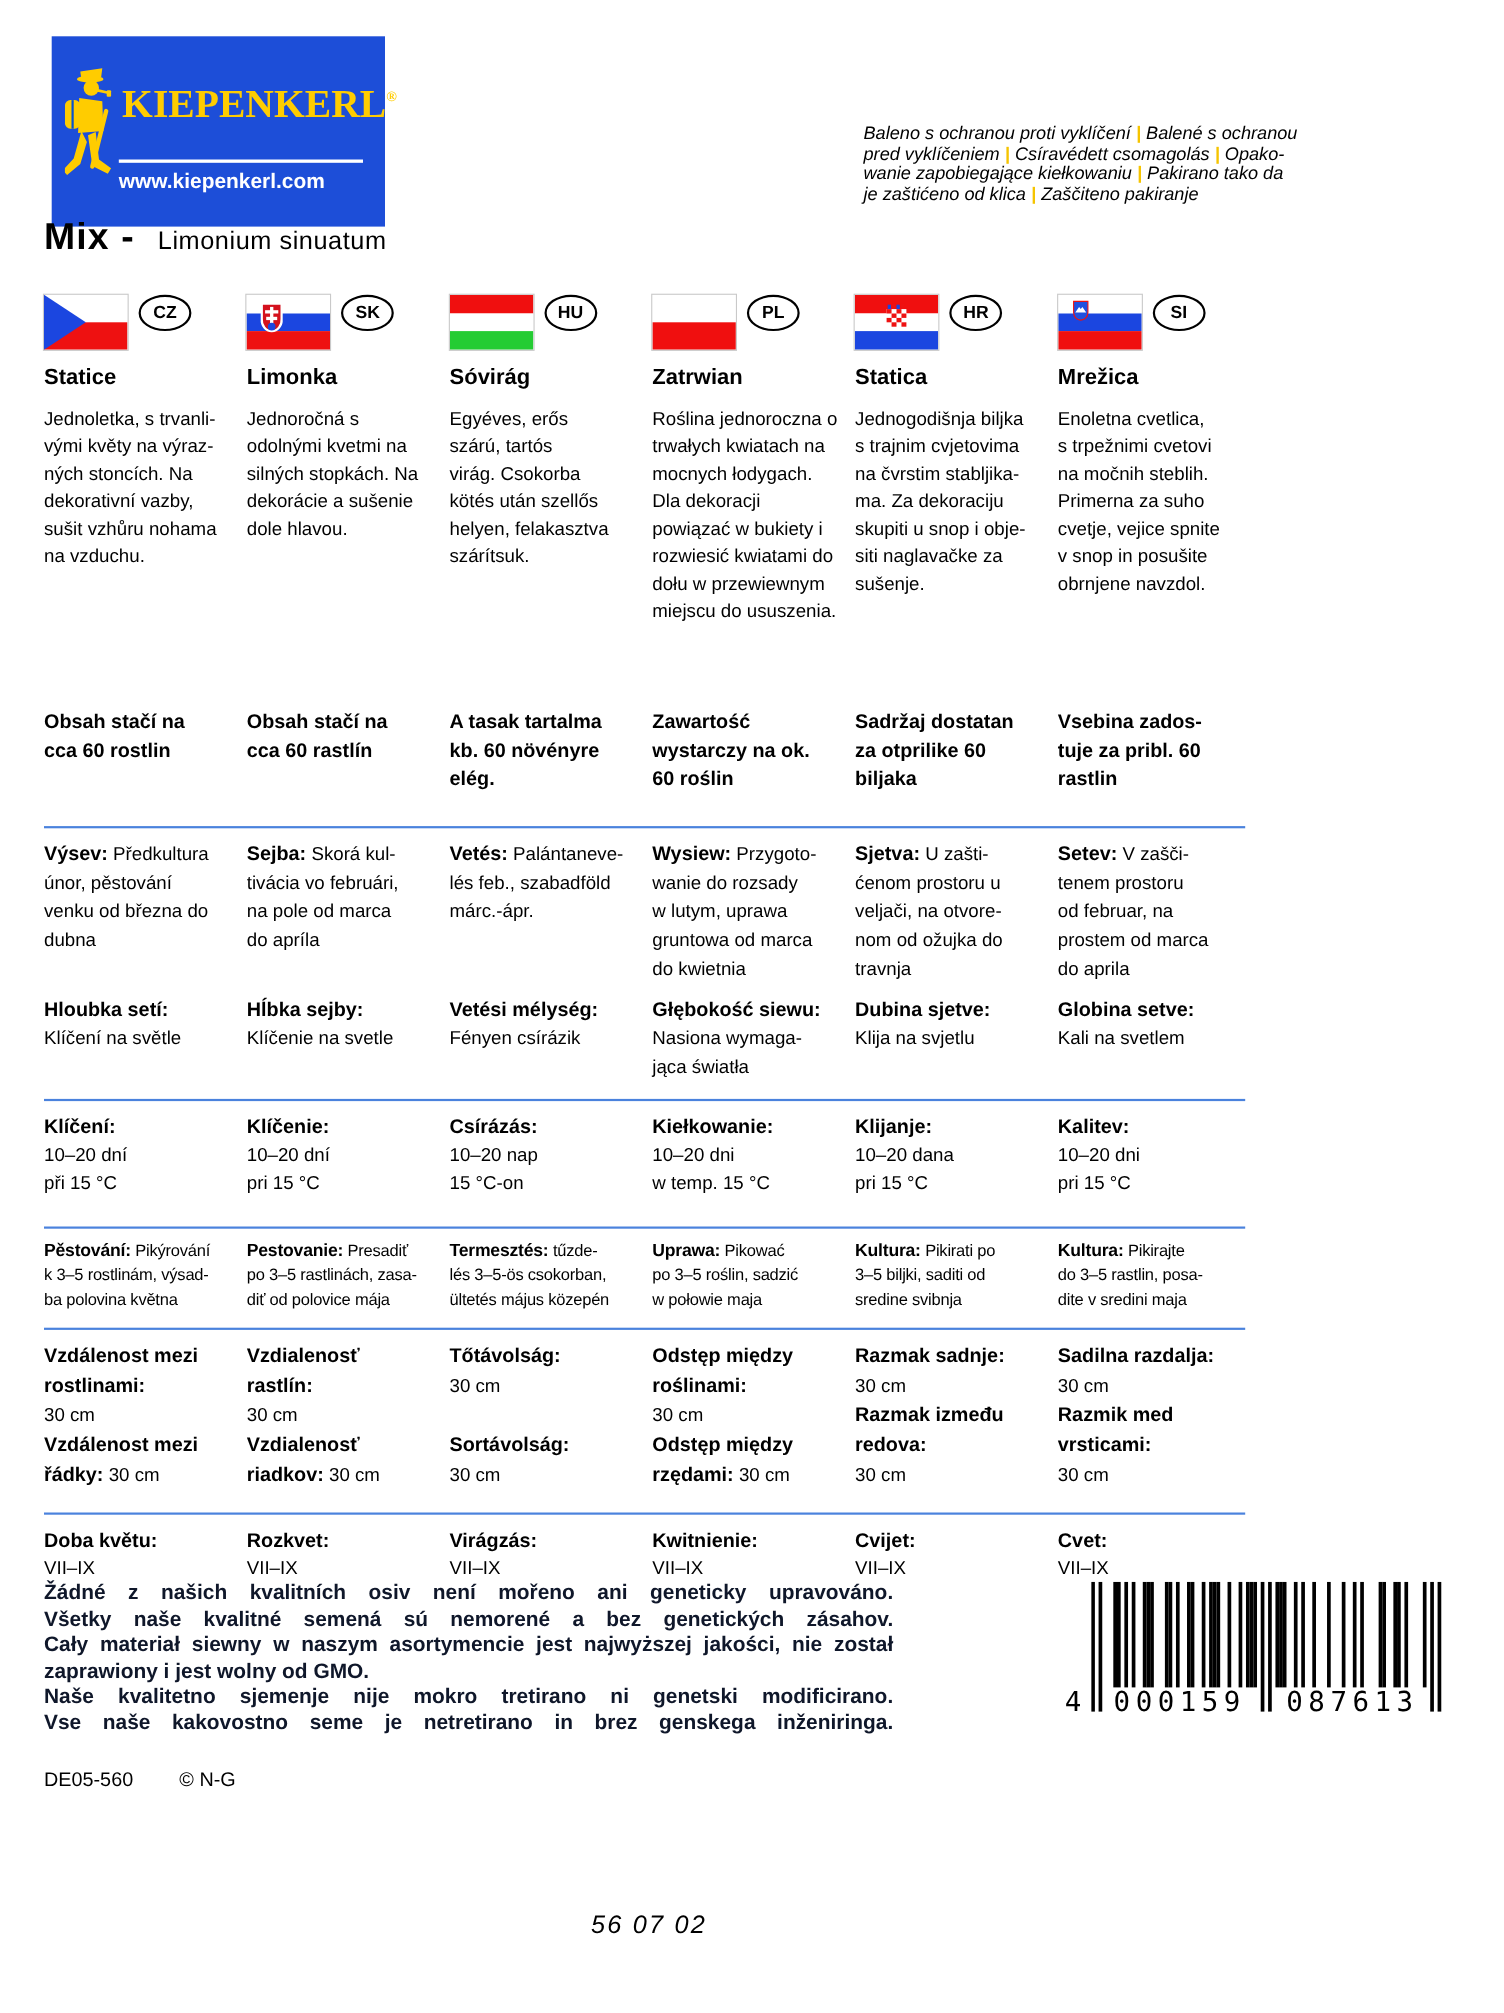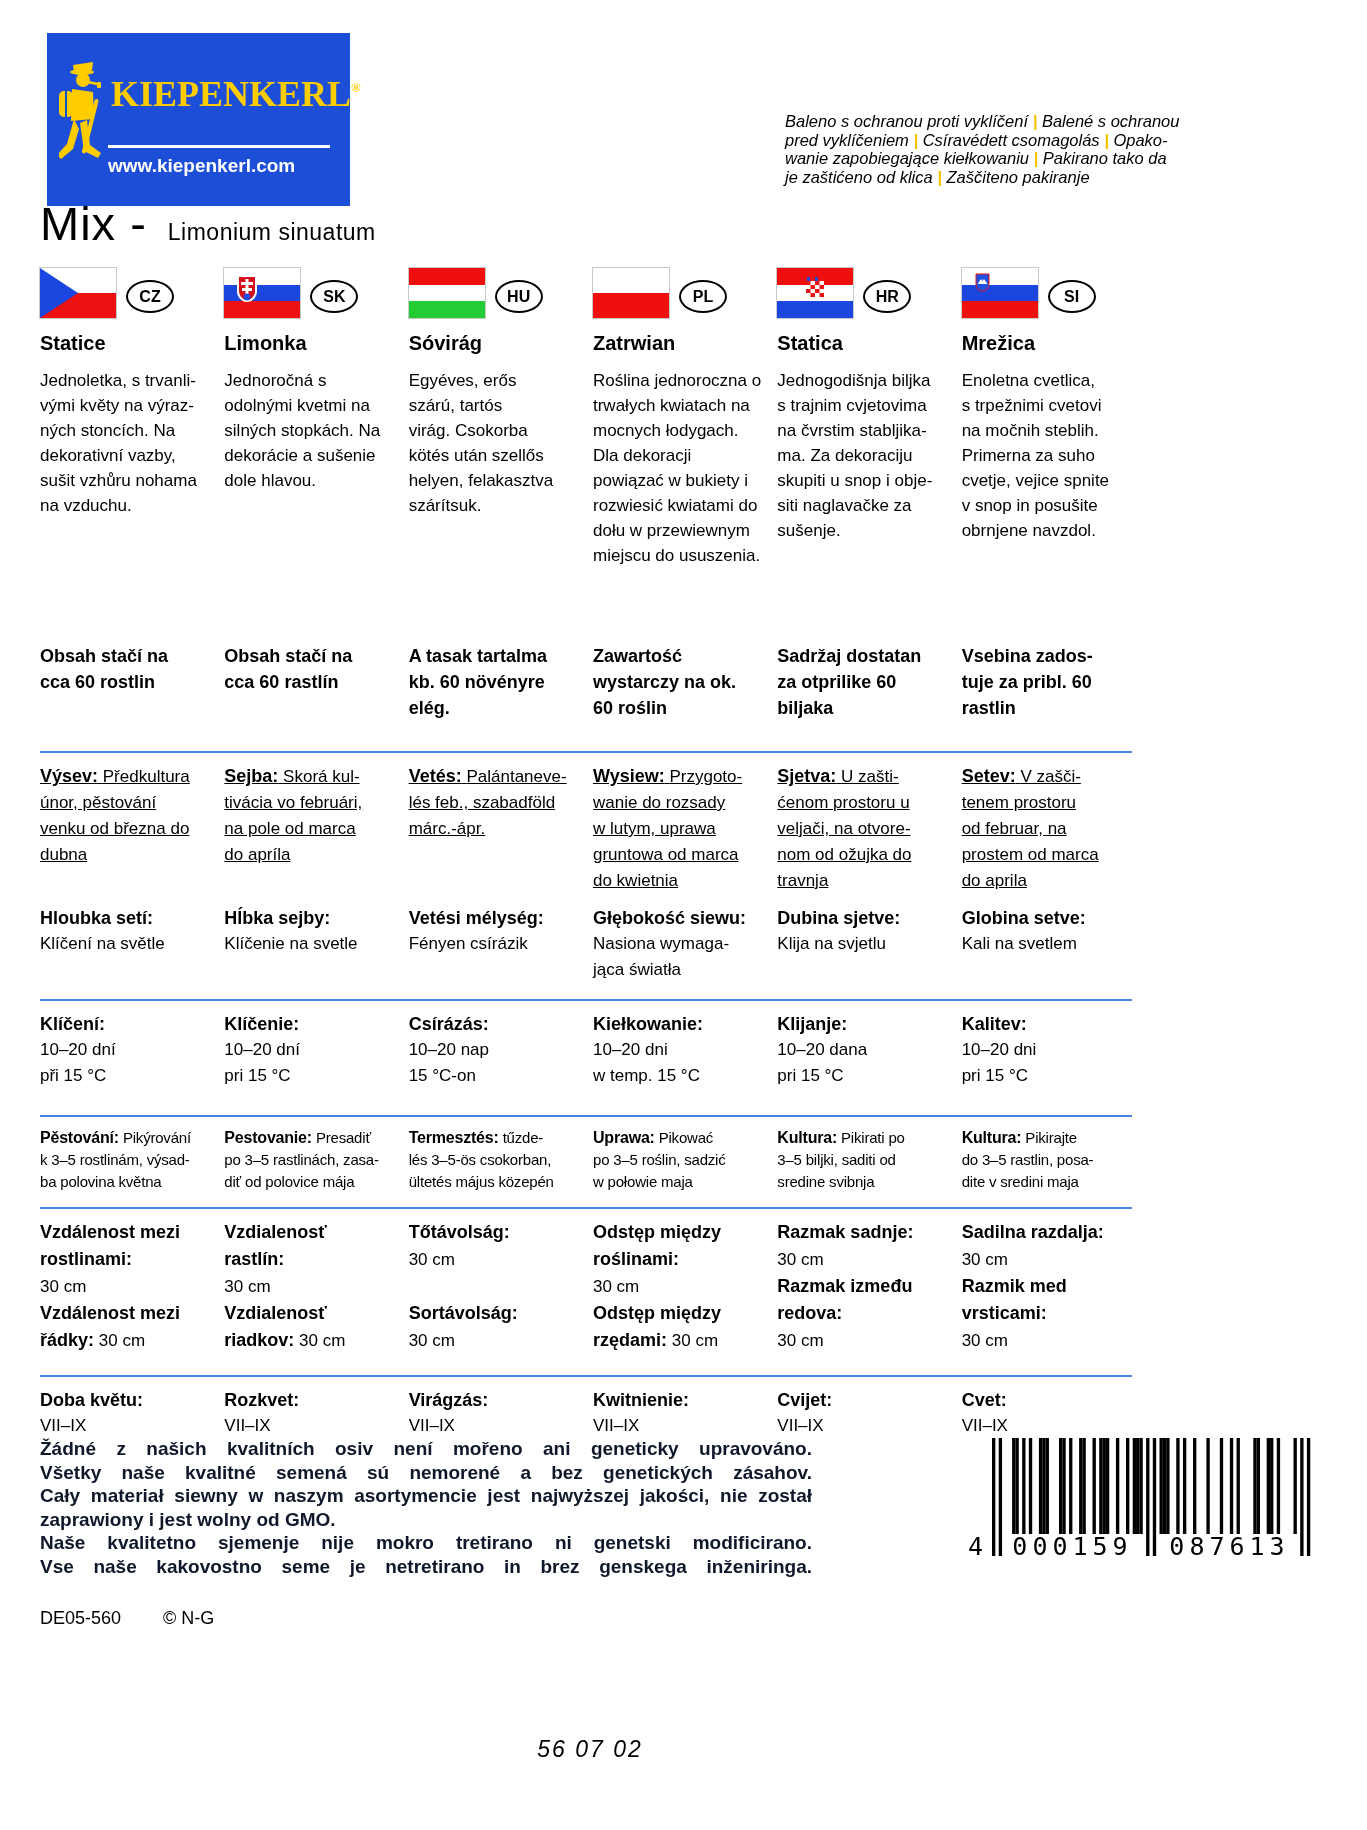--- a/index.html
+++ b/index.html
@@ -15,36 +15,36 @@
   .logo .wline{position:absolute;left:61px;top:112px;width:222px;height:3px;background:#fff;}
   .logo .url{position:absolute;left:61px;top:122px;width:222px;color:#fff;font-weight:bold;font-size:19px;}
 
   
   .note{position:absolute;left:785px;top:112px;width:430px;font-style:italic;font-size:16.5px;line-height:18.5px;
     white-space:pre-line;font-weight:500;}
   .note .pipe{color:#f5c400;font-weight:bold;}
 
   
   .title{position:absolute;left:40px;top:196px;white-space:nowrap;}
-  .title .mix{font-size:47px;font-weight:400;letter-spacing:1px;text-align:center;}
+  .title .mix{font-size:34px;font-weight:700;letter-spacing:1px;text-align:center;}
   .title .species{font-size:23px;margin-left:21px;letter-spacing:0.5px;}
 
   
   .grid{position:absolute;left:40px;top:268px;width:1092px;display:grid;grid-template-columns:repeat(6,1fr);
     column-gap:14px;align-items:start;}
   .cell{min-width:0;}
   .flagcell{height:64px;display:flex;align-items:flex-start;gap:10px;}
   .flagcell svg.flag{width:76px;height:50px;outline:1px solid #c9c9c9;flex:none;}
   .badge{display:inline-block;border:2.5px solid #000;border-radius:50%;min-width:36px;height:29px;line-height:29px;
-    text-align:center;font-weight:bold;font-size:16px;padding:0 4px;margin-top:12px;}
+    text-align:center;font-weight:bold;font-size:16px;padding:0 4px;margin-top:0;}
   .c-name{height:36px;font-size:20px;font-weight:bold;}
   .c-desc{min-height:245px;font-size:17px;line-height:25px;white-space:pre-line;}
   .c-content{min-height:100px;margin-top:30px;font-size:18px;font-weight:bold;line-height:26px;white-space:pre-line;}
   .rule{grid-column:1/-1;border-top:2.5px solid #4a82dd;margin:8px 0 10px 0;height:0;}
-  .c-sow{min-height:142px;font-size:17px;line-height:26px;white-space:pre-line;text-decoration:underline;}
+  .c-sow{min-height:142px;font-size:17px;line-height:26px;white-space:pre-line;}
   .c-depth{min-height:86px;font-size:17px;line-height:26px;white-space:pre-line;}
   .c-germ{min-height:96px;font-size:17px;line-height:26px;white-space:pre-line;}
   .c-cult{min-height:72px;font-size:15px;line-height:22px;letter-spacing:-0.2px;white-space:pre-line;}
   .c-cult .bl{font-size:16px;}
   .c-dist{min-height:148px;font-size:17px;line-height:27px;white-space:pre-line;}
   .c-flower{min-height:58px;font-size:17px;line-height:26px;white-space:pre-line;}
   .bl{font-weight:bold;font-size:18px;}
   .hu-gap{display:block;margin-top:27px;}
 
   

